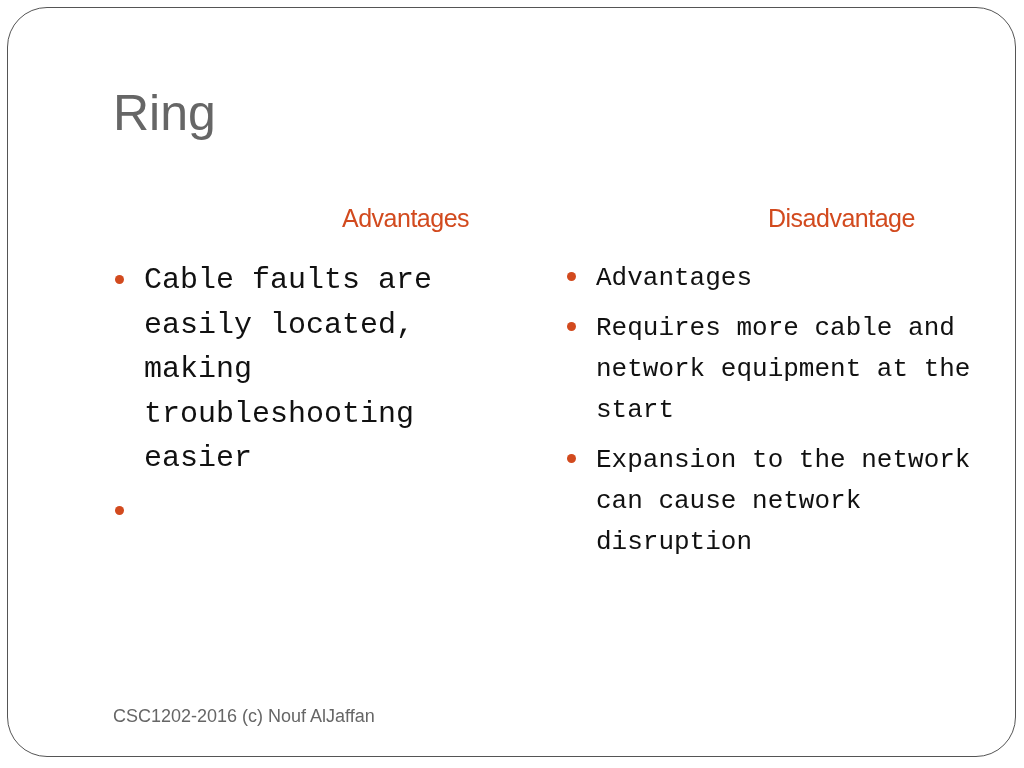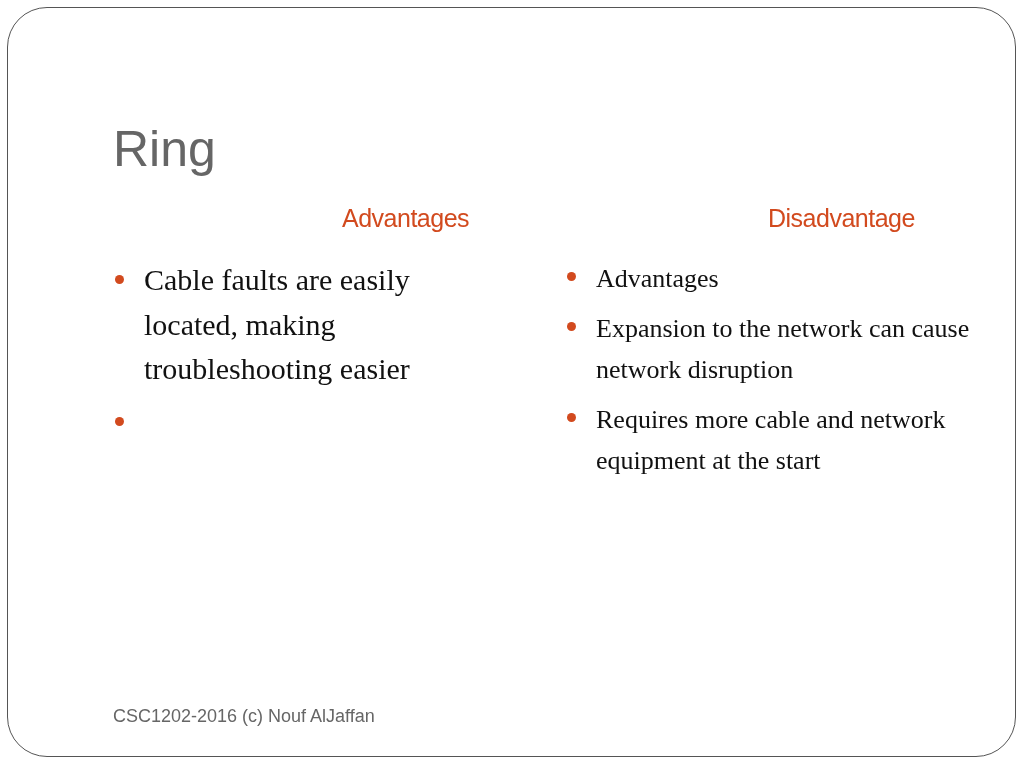--- a/index.html
+++ b/index.html
@@ -8,32 +8,31 @@
     }
     .frame {
       position: absolute; left: 7px; top: 7px; width: 1009px; height: 750px;
       border: 1.5px solid #555; border-radius: 40px; box-sizing: border-box;
       background: #fff;
     }
     .title {
       position: absolute; left: 113px; top: 84px;
       font-family: "Liberation Sans", sans-serif; font-size: 50px; color: #666;
       letter-spacing: 0px;
-      margin-top: 36px;
     }
     .col-head {
       position: absolute; top: 204px;
       font-family: "Liberation Sans", sans-serif; font-size: 25px; color: #d24a1e;
       letter-spacing: -0.5px;
     }
     .col-head.adv { left: 342px; }
     .col-head.dis { left: 768px; text-align: right; }
     ul.list {
       position: absolute; margin: 0; padding: 0; list-style: none;
-      font-family: Liberation Serif, serif; color: #111;
+      font-family: Liberation Mono, monospace; color: #111;
     }
     ul.list li { position: relative; }
     ul.list li .dot {
       position: absolute; width: 9px; height: 9px; border-radius: 50%; background: #d24a1e;
     }
     ul.left { left: 144px; top: 258px; width: 360px; font-size: 30px; line-height: 44.5px; }
     ul.left li { margin-bottom: 8px; }
     ul.left li .dot { left: -29px; top: 17px; }
     ul.right { left: 596px; top: 258px; width: 380px; font-size: 26px; line-height: 41px; }
     ul.right li { margin-bottom: 9px; }
@@ -64,21 +63,21 @@
   </li>
 </ul>
 
 <ul class="list right">
   <li>
     <span class="dot"></span>
     <span>Advantages</span>
   </li>
   <li>
     <span class="dot"></span>
-    <span>Expansion to the network can cause network disruption</span>
+    <span>Requires more cable and network equipment at the start</span>
   </li>
   <li>
     <span class="dot"></span>
-    <span>Requires more cable and network equipment at the start</span>
+    <span>Expansion to the network can cause network disruption</span>
   </li>
 </ul>
 
 <div class="footer">CSC1202-2016 (c) Nouf AlJaffan</div>
 
 </body></html>

